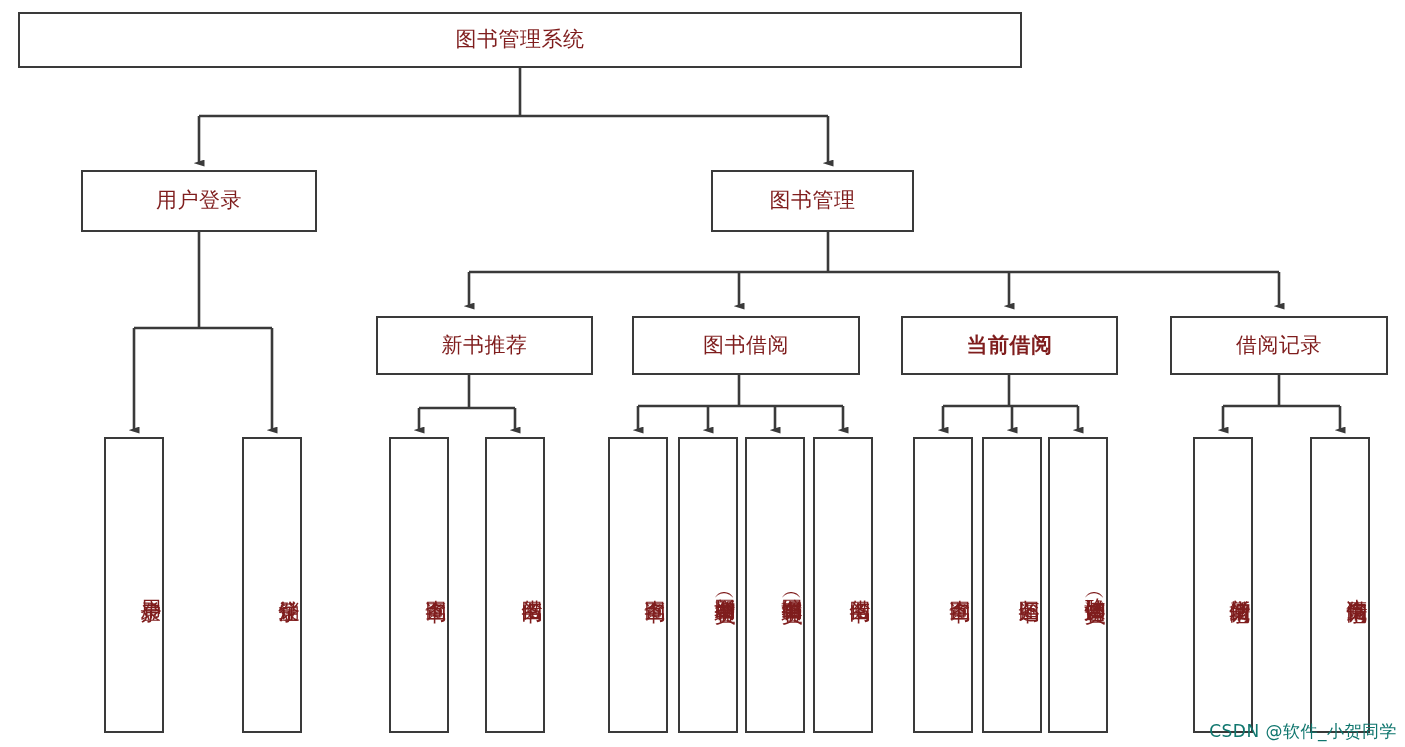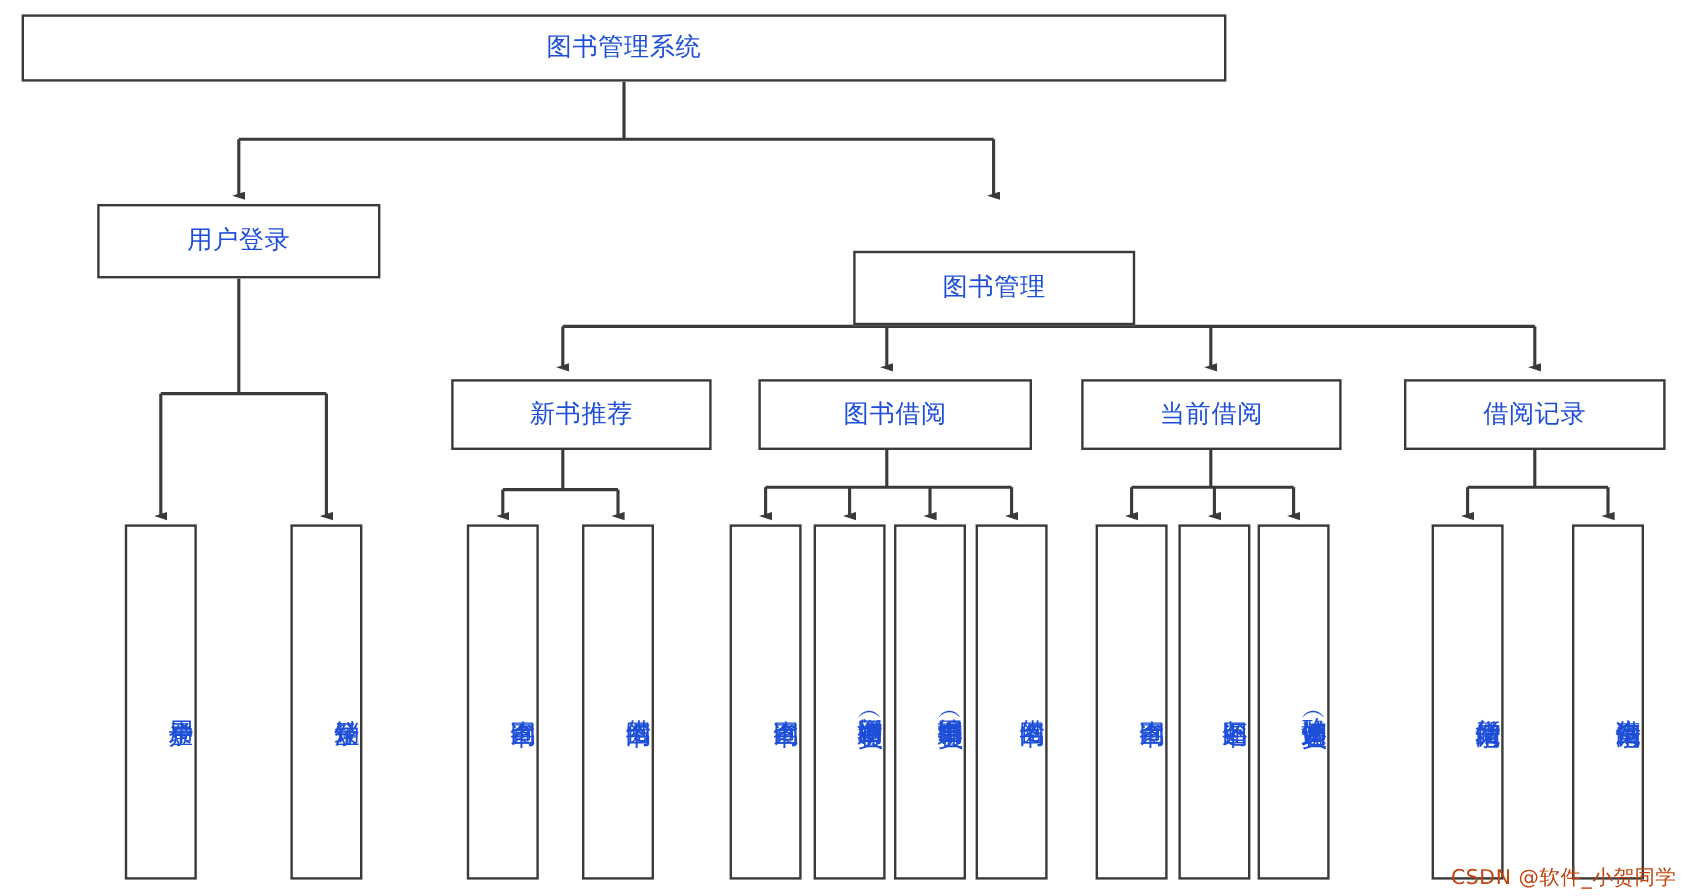--- a/index.html
+++ b/index.html
@@ -27,21 +27,21 @@
     pointer-events: none;
   }
   .node {
     position: absolute;
     box-sizing: border-box;
     border: 2px solid #3a3a3a;
     background: #ffffff;
     display: flex;
     align-items: center;
     justify-content: center;
-    color: #1d4ed8;
+    color: #7f1d1d;
     text-align: center;
     z-index: 2;
   }
   .node-h {
     font-size: 21px;
     line-height: 1.2;
     letter-spacing: 0.5px;
   }
   .node-v {
     font-size: 21px;
@@ -56,21 +56,21 @@
   }
   .node-v > span {
     writing-mode: vertical-rl;
     text-orientation: upright;
   }
   #watermark {
     position: absolute;
     right: 8px;
     bottom: 4px;
     font-size: 17px;
-    color: #c2410c;
+    color: #0f766e;
     letter-spacing: 0.5px;
     z-index: 5;
     white-space: nowrap;
   }
 </style>
 </head>
 <body>
 
 <div id="diagram-root">
 
@@ -127,31 +127,31 @@
     </g>
   </svg>
 
   <div class="node node-h" style="left:18px; top:12px; width:1004px; height:56px;">
     <span>图书管理系统</span>
   </div>
 
   <div class="node node-h" style="left:81px; top:170px; width:236px; height:62px;">
     <span>用户登录</span>
   </div>
-  <div class="node node-h" style="left:711px; top:170px; width:235px; height:62px;margin-top:39px;">
+  <div class="node node-h" style="left:711px; top:170px; width:203px; height:62px;">
     <span>图书管理</span>
   </div>
 
   <div class="node node-h" style="left:361px; top:316px; width:217px; height:59px;margin-left:15px;">
     <span>新书推荐</span>
   </div>
   <div class="node node-h" style="left:632px; top:316px; width:228px; height:59px;">
     <span>图书借阅</span>
   </div>
-  <div class="node node-h" style="left:901px; top:316px; width:217px; height:59px;">
+  <div class="node node-h" style="left:901px; top:316px; width:217px; height:59px;font-weight:bold;">
     <span>当前借阅</span>
   </div>
   <div class="node node-h" style="left:1170px; top:316px; width:218px; height:59px;justify-content:center;">
     <span>借阅记录</span>
   </div>
 
   <div class="node node-v" style="left:104px; top:437px; width:60px; height:296px;">
     <span>用户登录</span>
   </div>
   <div class="node node-v" style="left:242px; top:437px; width:60px; height:296px;">

